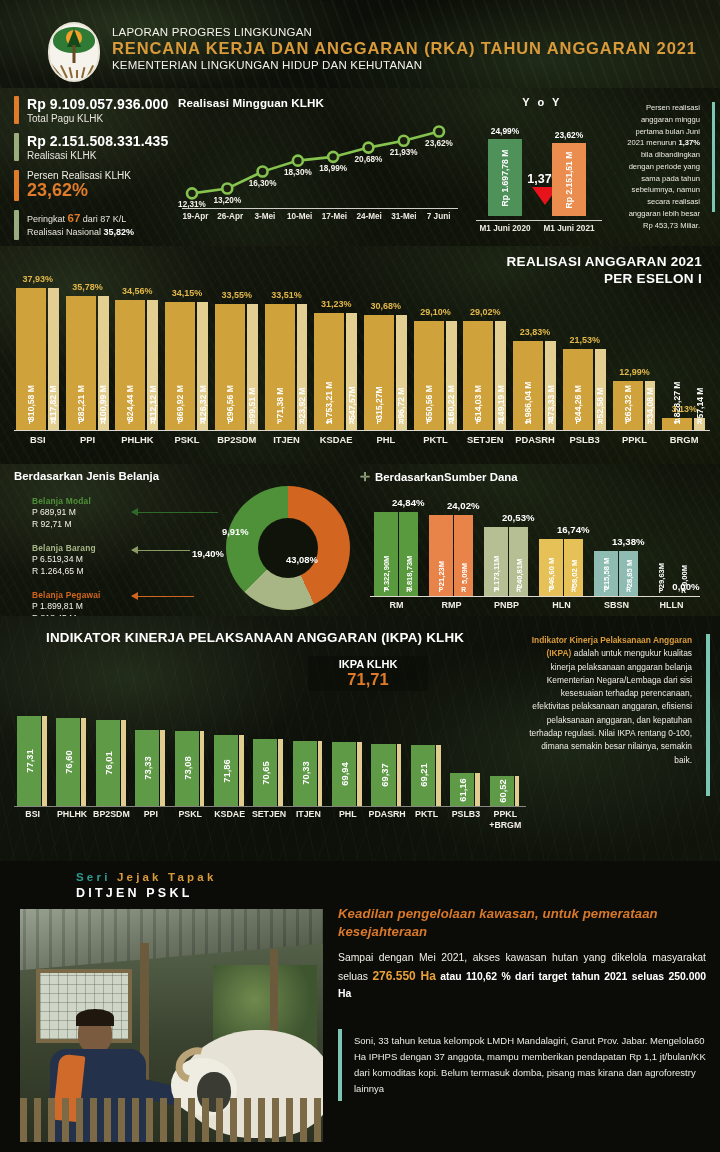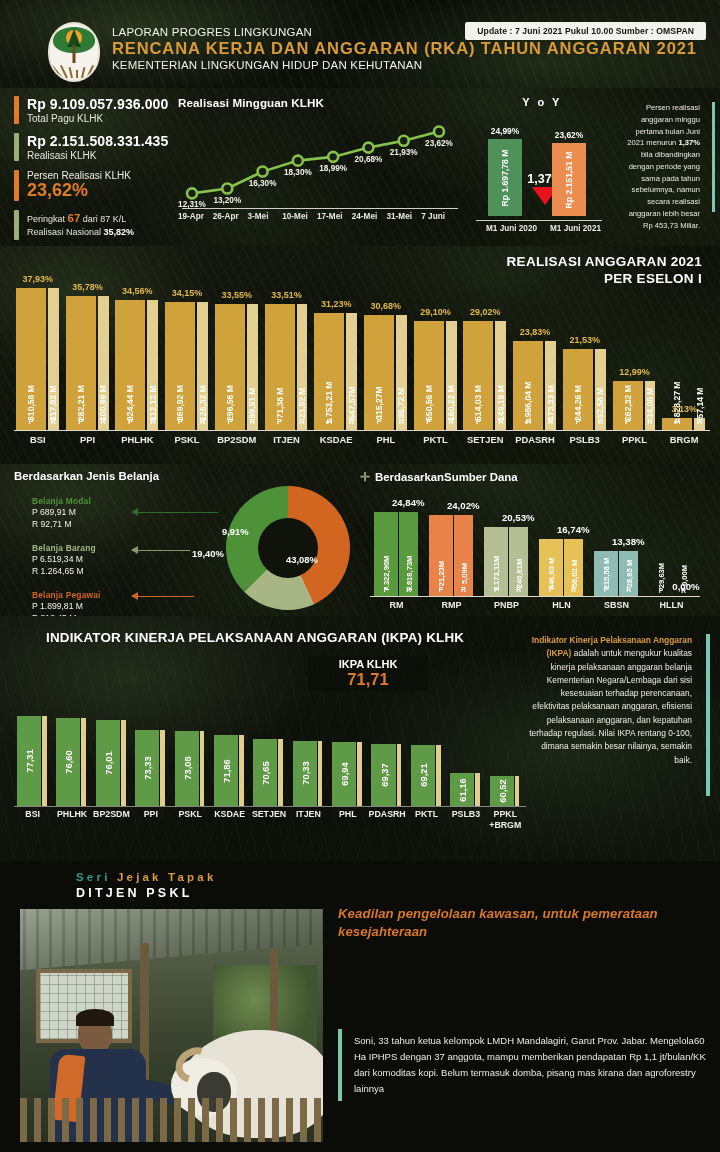--- a/index.html
+++ b/index.html
@@ -76,34 +76,34 @@
   .stat .rank { font-size:9px; color:#e6e3da; line-height:1.45; }
   .stat .rank b { color:#fff; }
   .stat .rank .num { color:#e07b2a; font-size:11.5px; font-weight:bold; }
 
   
   .weekly { position:absolute; left:178px; top:8px; width:280px; height:142px; }
   .weekly h3 { font-size:11.6px; font-weight:bold; color:#fff; letter-spacing:.1px; }
   .wk-plot { position:absolute; left:0; top:20px; width:275px; height:92px; }
   .wk-axis { position:absolute; left:4px; right:0; top:112px; height:1px; background:#cfcec8; }
   .wk-labels { position:absolute; left:0; top:116px; width:278px; display:flex; }
-  .wk-labels span { flex:1; font-size:8.2px; font-weight:bold; color:#edeae2; }
+  .wk-labels span { flex:1; text-align:center; font-size:8.2px; font-weight:bold; color:#edeae2; }
 
   
   .yoy { position:absolute; left:468px; top:8px; width:148px; height:146px; }
   .yoy h3 { font-size:11px; font-weight:bold; color:#fff; letter-spacing:2.5px; text-align:center; }
   .yoy-area { position:absolute; left:0; top:18px; width:148px; height:108px; }
   .yoy-bar-wrap { position:absolute; bottom:0; width:34px; }
   .yoy-pct { position:absolute; width:60px; text-align:center; font-size:8.4px; font-weight:bold; color:#fff; }
   .yoy-bar { position:relative; width:34px; }
   .yoy-bar span { position:absolute; left:50%; top:50%;
     transform:translate(-50%,-50%) rotate(-90deg); white-space:nowrap;
     font-size:8.6px; font-weight:bold; color:#fff; }
   .yoy-axis { position:absolute; left:8px; width:126px; height:1px; background:#cfcec8; top:106px; }
-  .yoy-xlab { position:absolute; top:110px; font-size:8.2px; font-weight:bold; color:#edeae2; text-align:right; width:64px; }
+  .yoy-xlab { position:absolute; top:110px; font-size:8.2px; font-weight:bold; color:#edeae2; text-align:center; width:64px; }
   .yoy-delta { position:absolute; left:56px; top:58px; width:42px; text-align:center; }
   .yoy-delta .d { font-size:12.5px; font-weight:bold; color:#fff; }
   .yoy-tri { width:0; height:0; margin:1px auto 0;
     border-left:13px solid transparent; border-right:13px solid transparent; border-top:18px solid #e8131a; }
   .yoy-note { position:absolute; left:620px; top:14px; width:86px;
     font-size:7.6px; line-height:1.55; color:#eceae2; text-align:right; padding-right:6px; }
   .yoy-note b { color:#fff; }
   .yoy-note-bar { position:absolute; right:5px; top:14px; width:3px; height:110px; background:#7cc6b4; }
 
   
@@ -248,21 +248,20 @@
     border-left:4px solid #7cc6b4; padding:4px 0 4px 12px; }
   .quote p { font-size:9.5px; color:#eceae2; line-height:1.68; }
 </style>
 </head>
 <body>
 
 <div class="page">
 
   <div class="header">
     <div class="hdr-bg"></div>
-    <div class="update-badge">Update : 7 Juni 2021 Pukul 10.00   Sumber : OMSPAN</div>
     <div class="logo">
       <div class="logo-el">
         <div class="logo-top"></div>
         <div class="logo-sun"></div>
         <div class="logo-tree"></div>
         <div class="logo-trunk"></div>
         <div class="logo-roots" id="roots">
             <i style="left: 2px; height: 20px; transform: rotate(-52deg);"></i>
             <i style="left: 7px; height: 17px; transform: rotate(-39deg);"></i>
             <i style="left: 12px; height: 14px; transform: rotate(-26deg);"></i>
@@ -932,19 +931,20 @@
           <i style="left: 238px;"></i>
           <i style="left: 252px;"></i>
           <i style="left: 266px;"></i>
           <i style="left: 280px;"></i>
           <i style="left: 294px;"></i>
         </div>
     </div>
 
     <div class="story">
       <h4>Keadilan pengelolaan kawasan, untuk pemerataan kesejahteraan</h4>
+      <p><span>Sampai dengan Mei 2021, akses kawasan hutan yang dikelola masyarakat seluas </span><span class="hl">276.550 Ha</span><b> atau 110,62 % dari target tahun 2021 seluas 250.000 Ha</b></p>
     </div>
 
     <div class="quote">
       <p>Soni, 33 tahun ketua kelompok LMDH Mandalagiri, Garut Prov. Jabar. Mengelola60 Ha IPHPS dengan 37 anggota, mampu memberikan pendapatan Rp 1,1 jt/bulan/KK dari komoditas kopi. Belum termasuk domba, pisang mas kirana dan agroforestry lainnya</p>
     </div>
   </div>
 </div>
 
 </body></html>

